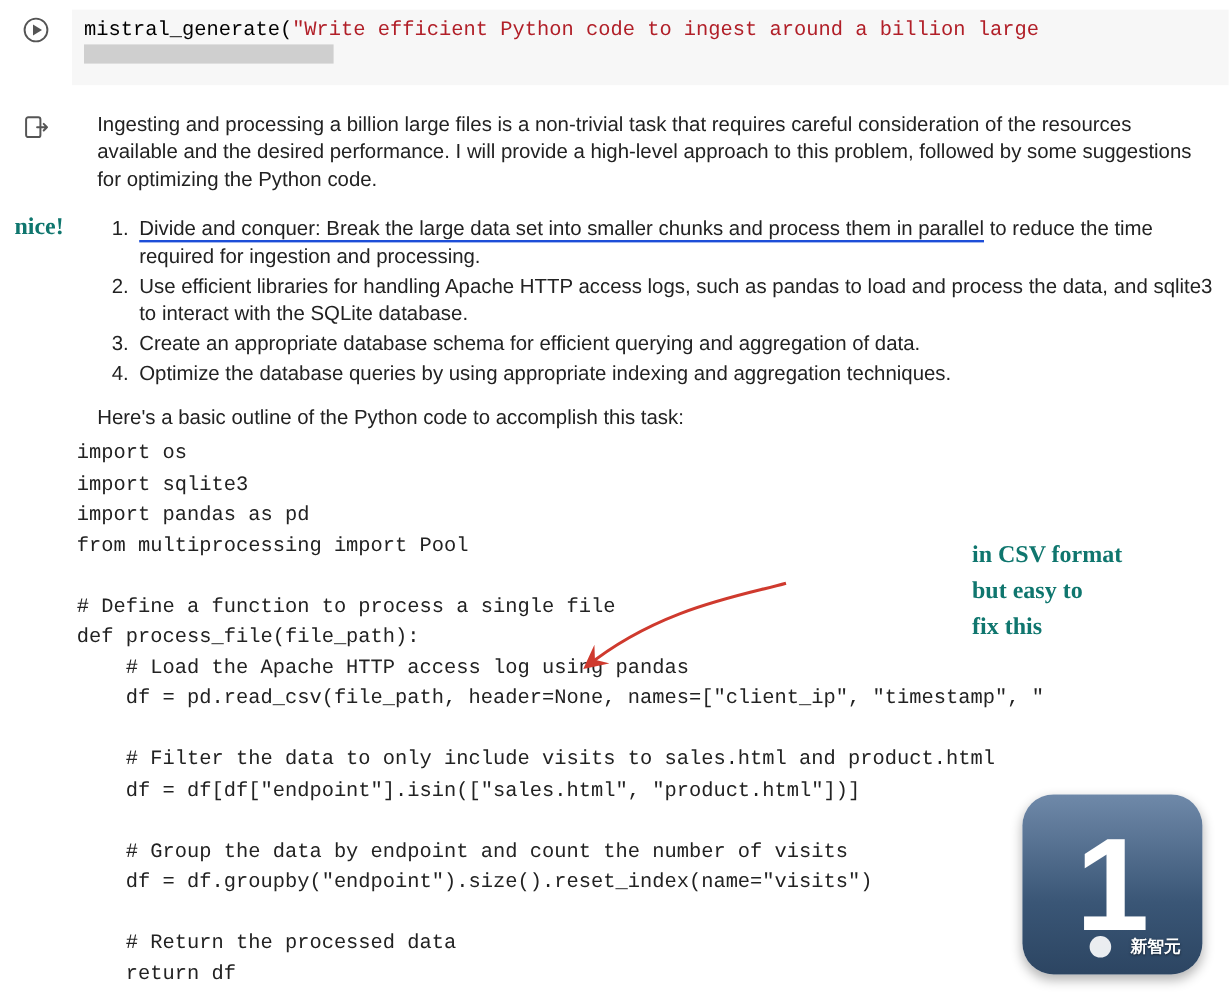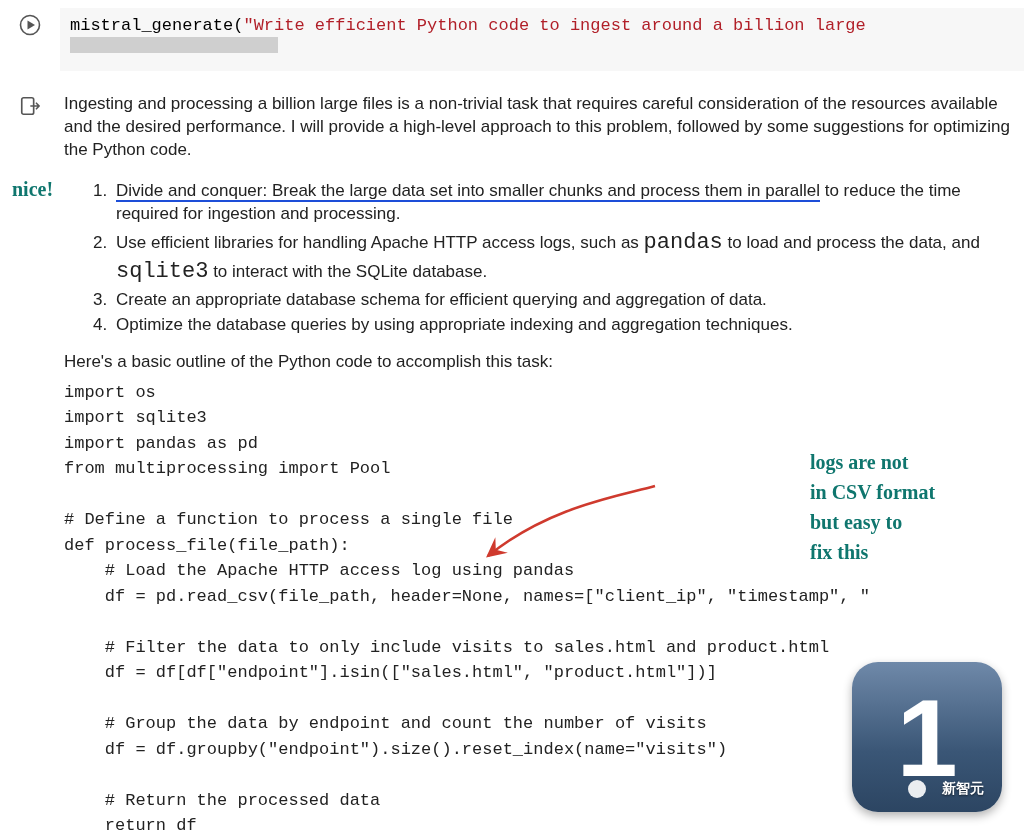--- a/index.html
+++ b/index.html
@@ -53,34 +53,34 @@
   }
   .fn-name { color: #000; }
   .paren { color: #000; }
   .str { color: #b11f28; }
   .output-cell {
     padding-top: 18px;
   }
   .output-cell .content {
     padding: 4px 10px 0 4px;
   }
-  .para { line-height: 1.35; margin: 0 0 6px 0; }
+  .para { line-height: 1.35; margin: 0 0 6px 17px; }
   .ol {
     margin: 18px 0 6px 0;
     padding-left: 48px;
     line-height: 1.35;
   }
   .ol li { margin: 0 0 2px 0; padding-left: 4px; }
   .underlined {
     border-bottom: 2px solid #1d4ed8;
     padding-bottom: 0;
   }
   .mono-inline {
-    font-family: Liberation Mono, monospace;
-    font-size: 22px;
+    font-family: Liberation Sans, sans-serif;
+    font-size: 17px;
   }
   .code-block {
     font-family: "Courier New", monospace;
     font-size: 17px;
     white-space: pre;
     line-height: 1.5;
     margin-top: 2px;
     overflow: hidden;
   }
   .annot {
@@ -212,21 +212,20 @@
     df = df.groupby("endpoint").size().reset_index(name="visits")
 
     # Return the processed data
     return df</div>
   </div>
 </div>
 
 <div class="annot nice">nice!</div>
 
 <div class="annot logs">
-  <div>logs are not</div>
   <div>in CSV format</div>
   <div>but easy to</div>
   <div>fix this</div>
 </div>
 
 <svg class="arrow" width="200" height="110">
   <defs>
     <marker id="ah" markerWidth="10" markerHeight="10" refX="7" refY="4" orient="auto">
       <path d="M0,0 L8,4 L0,8 L3,4 Z" fill="#cf3a2e"></path>
     </marker>

